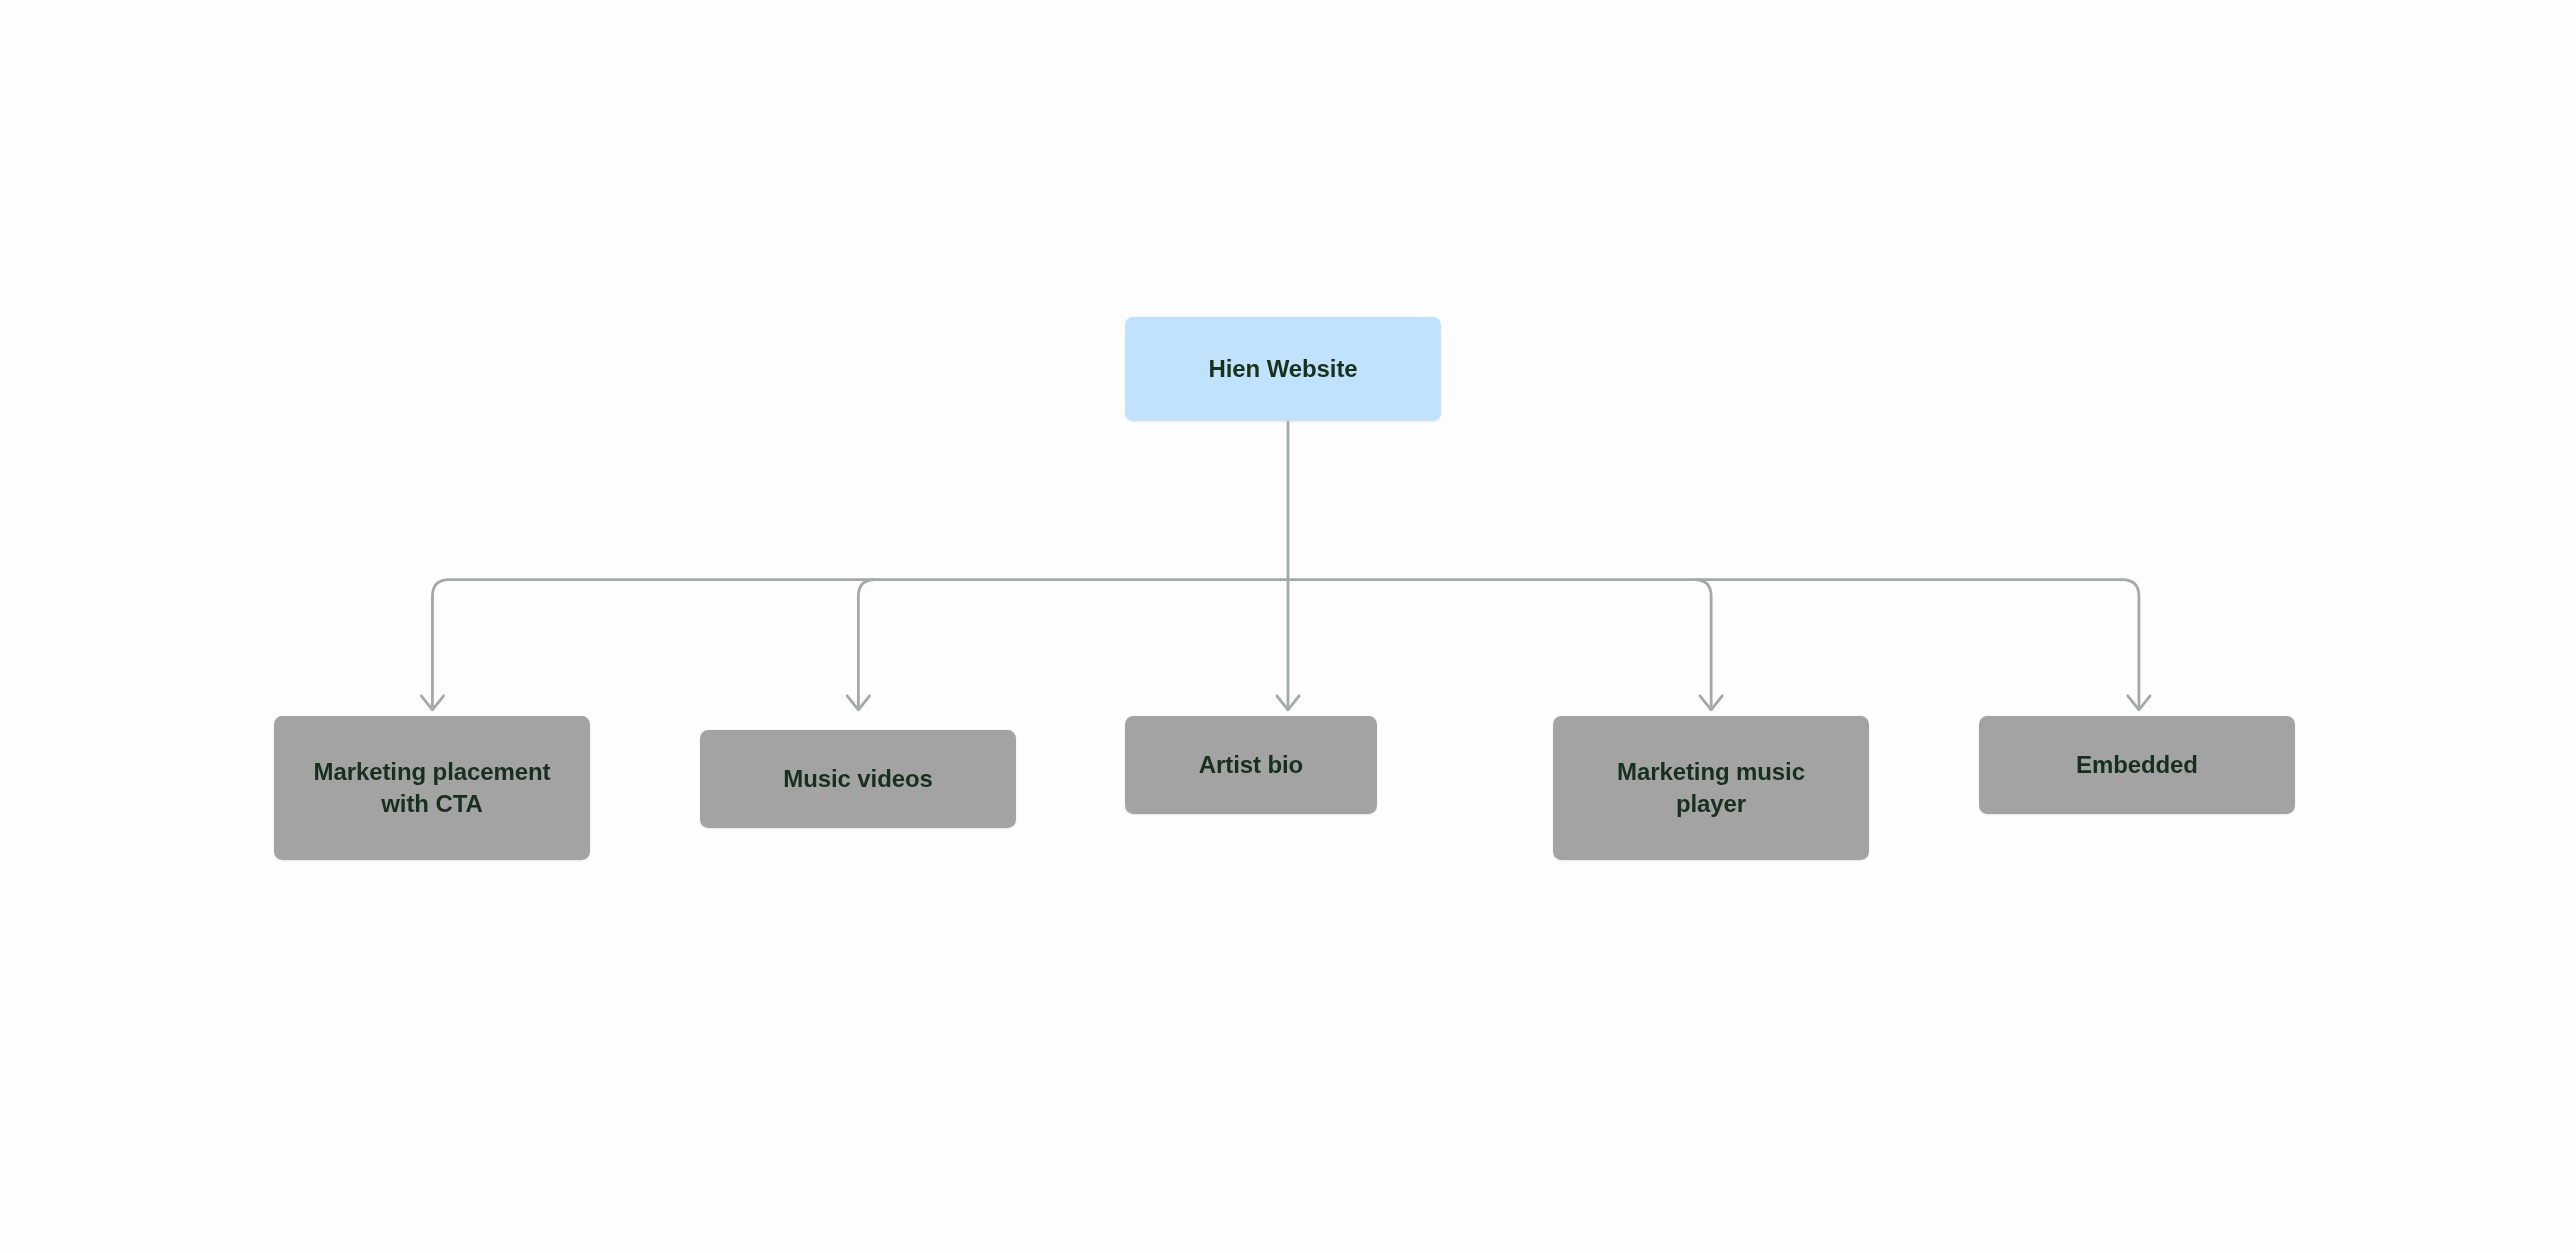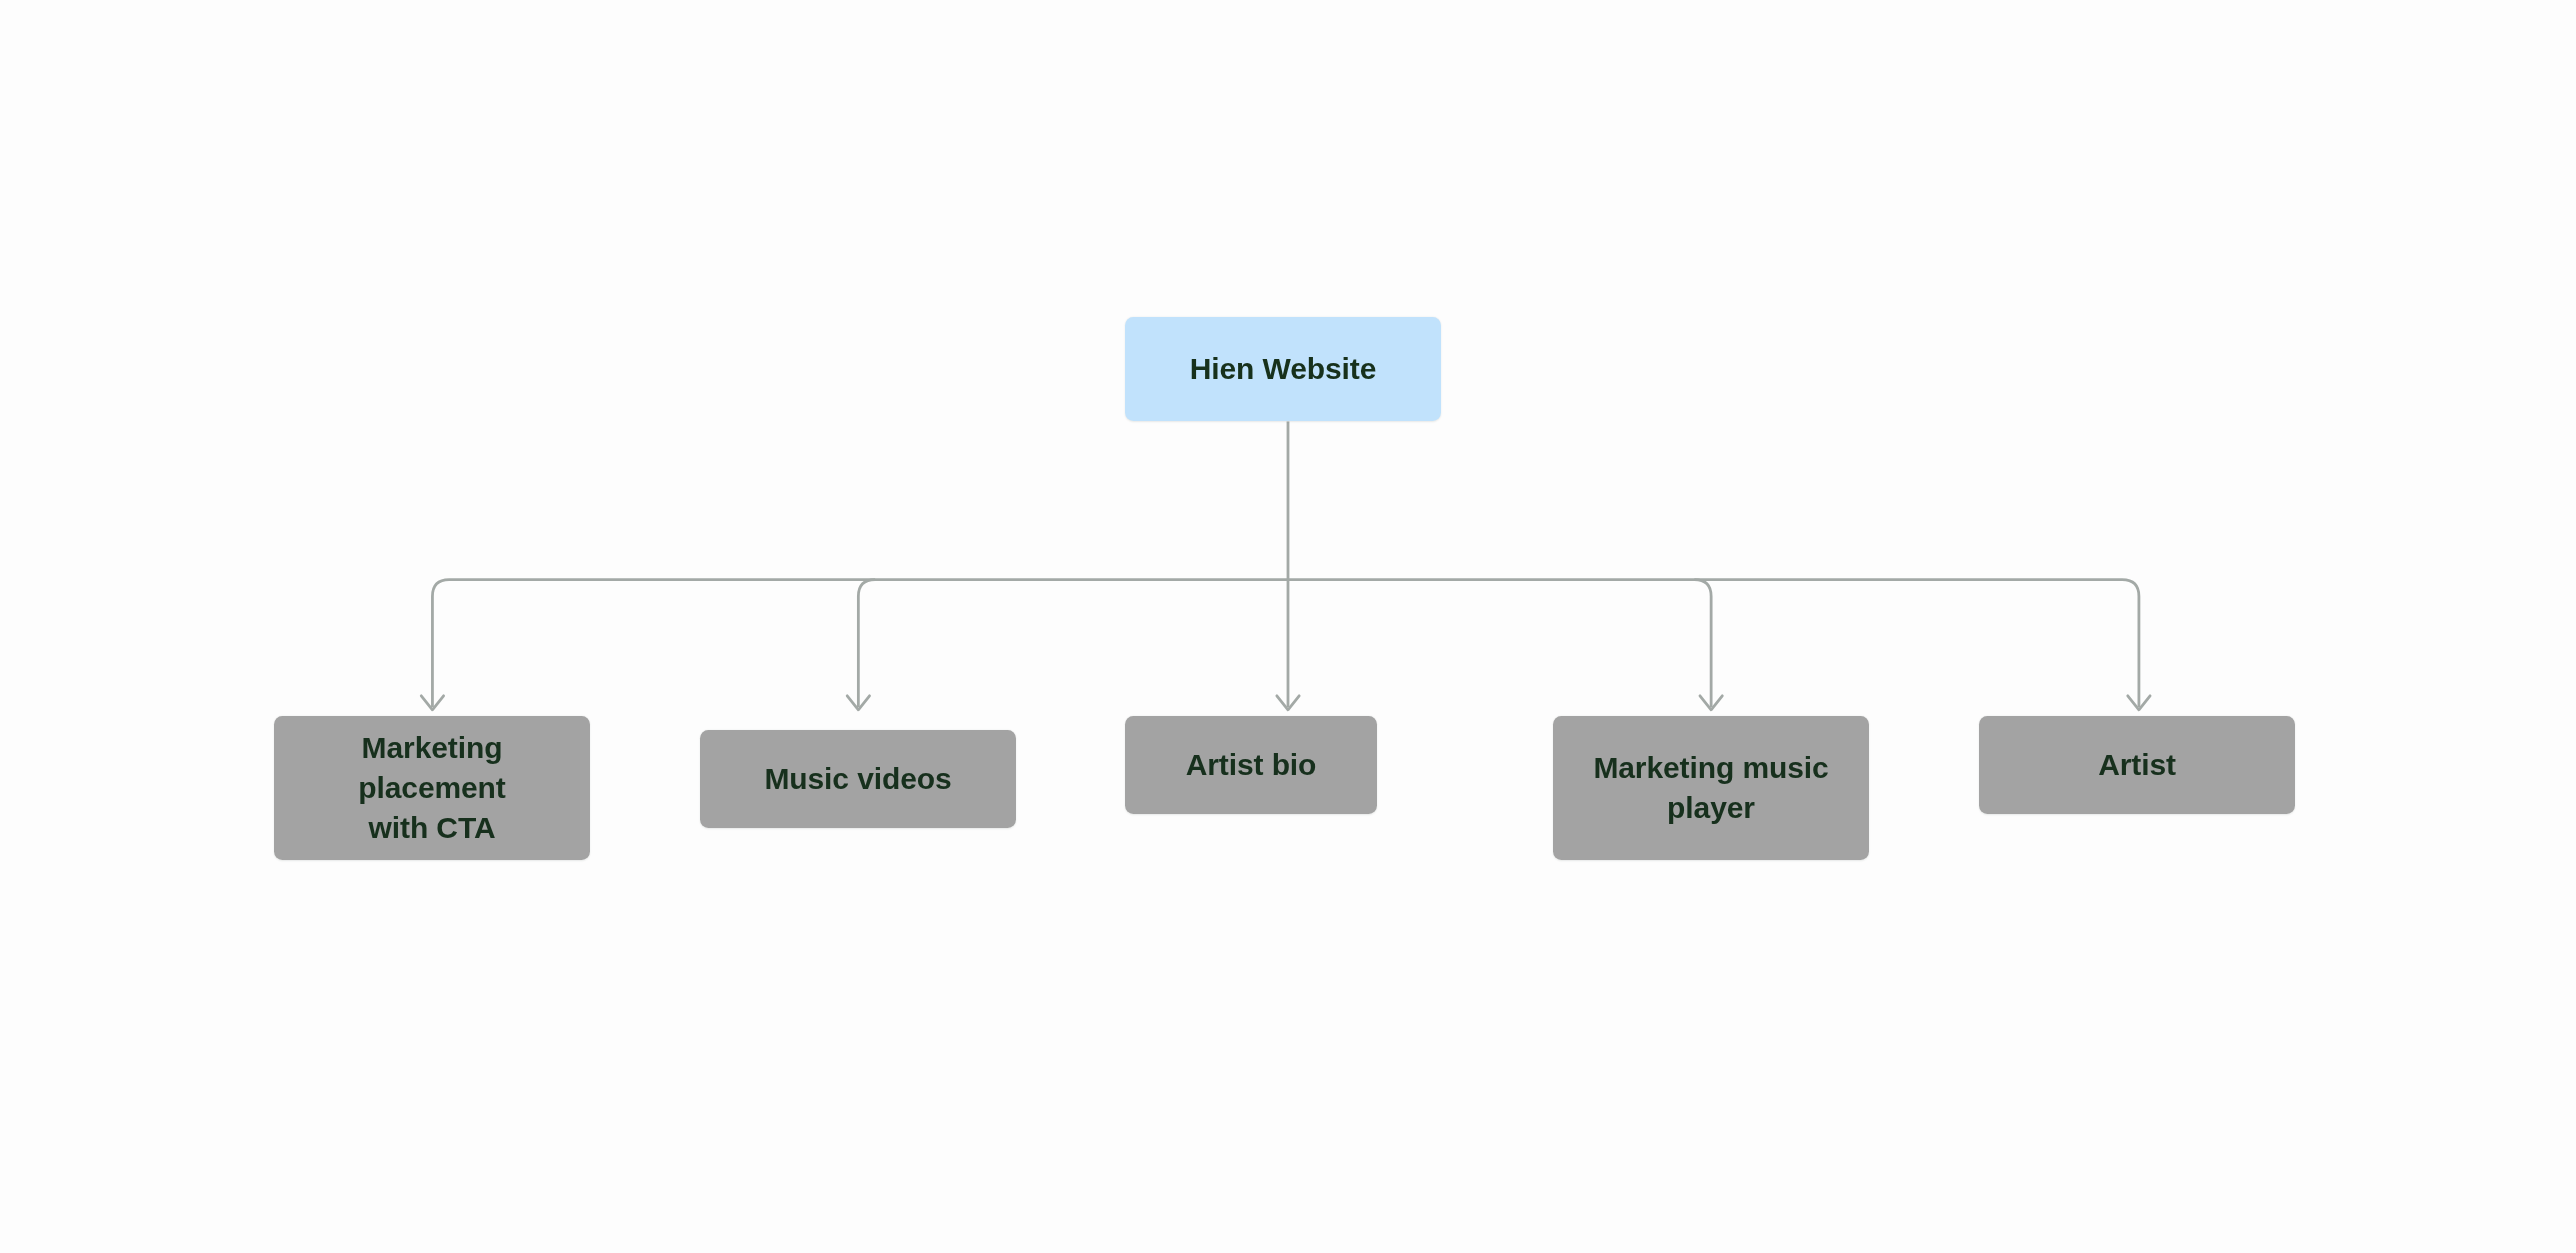--- a/index.html
+++ b/index.html
@@ -37,21 +37,21 @@
     display: flex;
     align-items: center;
     justify-content: center;
     text-align: center;
     border-radius: 8.4px;
     padding: 5.6px 16.7px;
     box-shadow: 0 0.9px 1.9px rgba(30, 50, 40, 0.10);
   }
 
   .node-label {
-    font-size: 30px;
+    font-size: 24px;
     font-weight: bold;
     line-height: 1.33;
     letter-spacing: -0.1px;
     white-space: pre-line;
   }
 
   .node-root {
     background: #c1e2fc;
     color: #17311c;
   }
@@ -100,17 +100,17 @@
   <div class="node node-child" style="left:1125px; top:716px; width:252px; height:98px;">
     <span class="node-label">Artist bio</span>
   </div>
 
   <div class="node node-child" style="left:1553px; top:716px; width:316px; height:144px;">
     <span class="node-label">Marketing music
 player</span>
   </div>
 
   <div class="node node-child" style="left:1979px; top:716px; width:316px; height:98px;">
-    <span class="node-label">Artist</span>
+    <span class="node-label">Embedded</span>
   </div>
 
 </div>
 
 
 </body></html>

